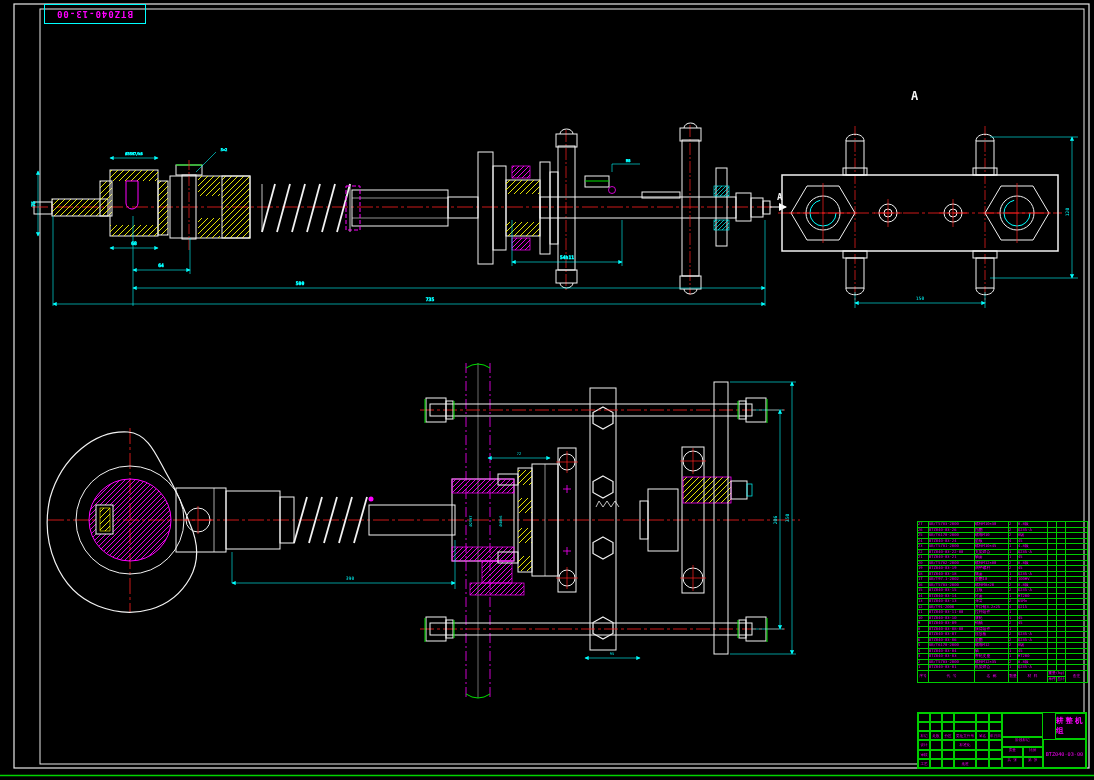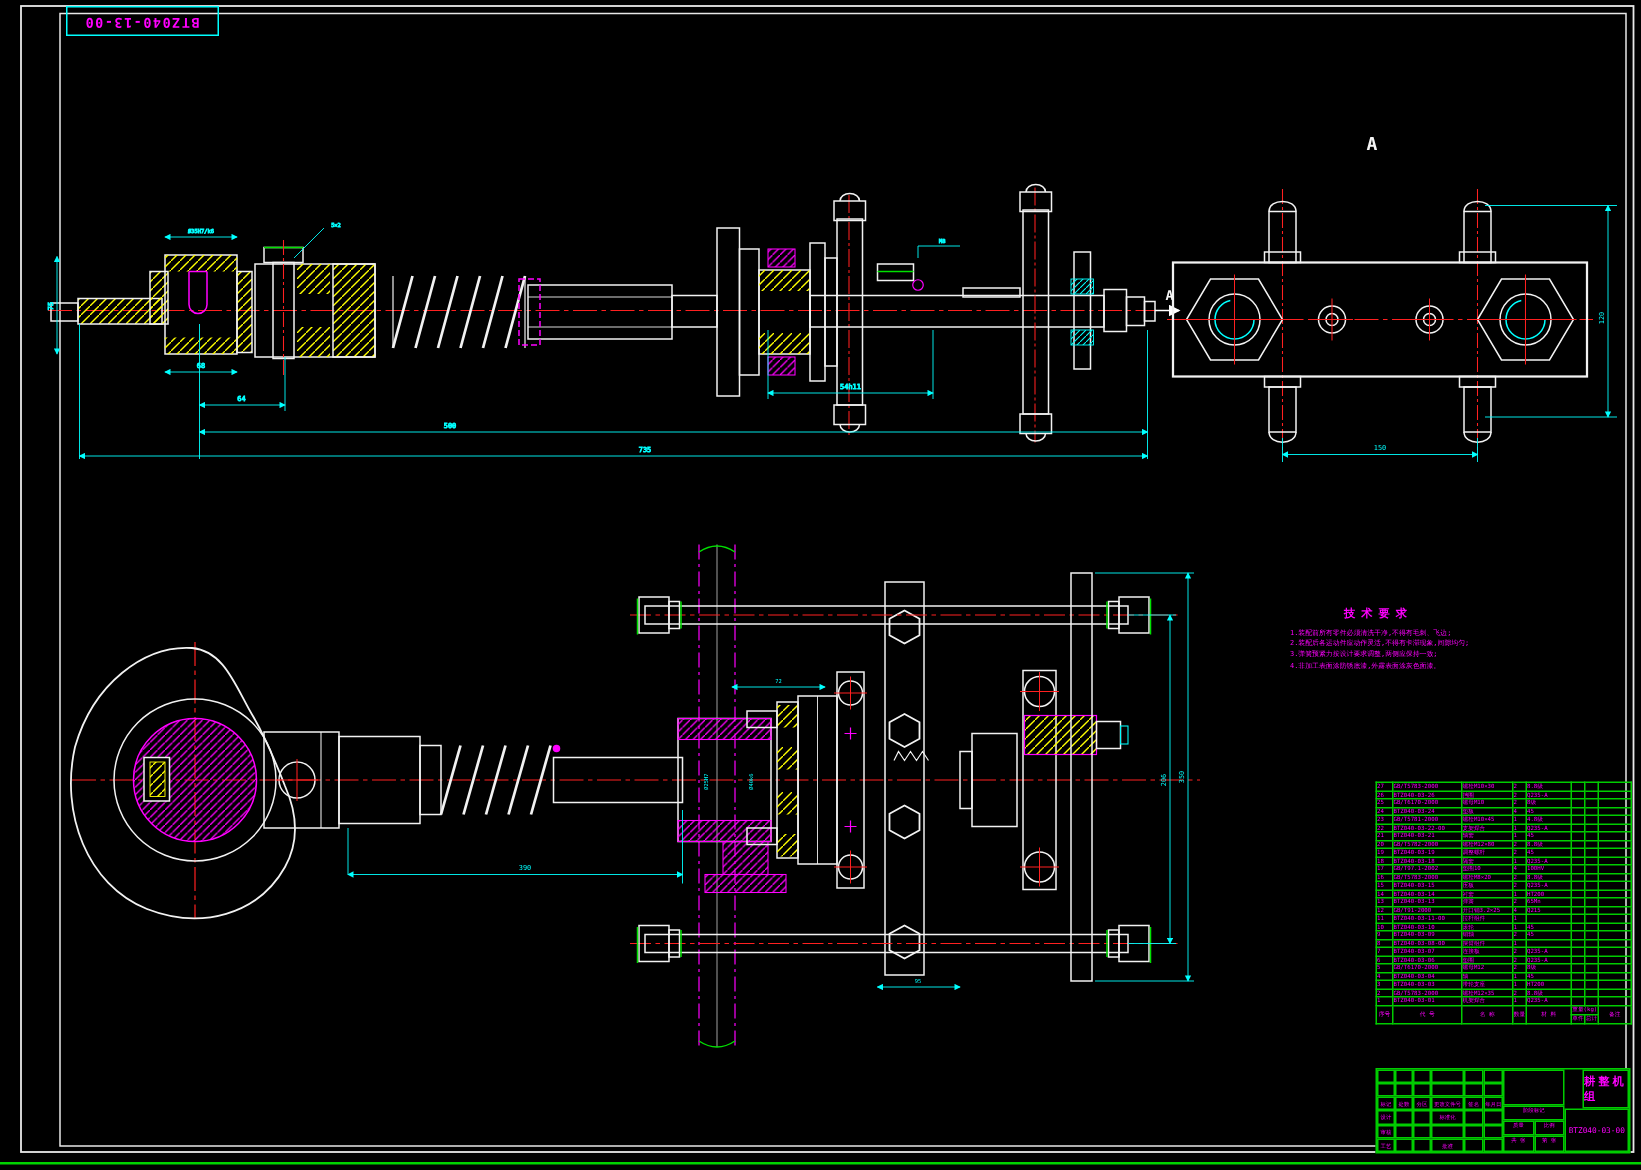--- a/index.html
+++ b/index.html
@@ -376,27 +376,20 @@
     <text class="dimtxt sm" x="612" y="655" text-anchor="middle">95</text>
     <text class="dimtxt" transform="rotate(-90 777 520)" x="777" y="520" text-anchor="middle">206</text>
     <text class="dimtxt" transform="rotate(-90 789 518)" x="789" y="518" text-anchor="middle">350</text>
   </g>
 </svg>
 
 <div class="frametag">
   <span>BTZ040-13-00</span>
 </div>
 
-<div class="technotes">
-  <div class="tr-title">技术要求</div>
-  <div class="tr-line">1.装配前所有零件必须清洗干净,不得有毛刺、飞边;</div>
-  <div class="tr-line">2.装配后各运动件应动作灵活,不得有卡滞现象,间隙均匀;</div>
-  <div class="tr-line">3.弹簧预紧力按设计要求调整,两侧应保持一致;</div>
-  <div class="tr-line">4.非加工表面涂防锈底漆,外露表面涂灰色面漆。</div>
-</div>
 
 <table class="bom">
   <colgroup>
     <col style="width:11px">
         <col style="width:46px">
         <col style="width:34px">
         <col style="width:9px">
     <col style="width:30px">
         <col style="width:9px">
         <col style="width:9px">

